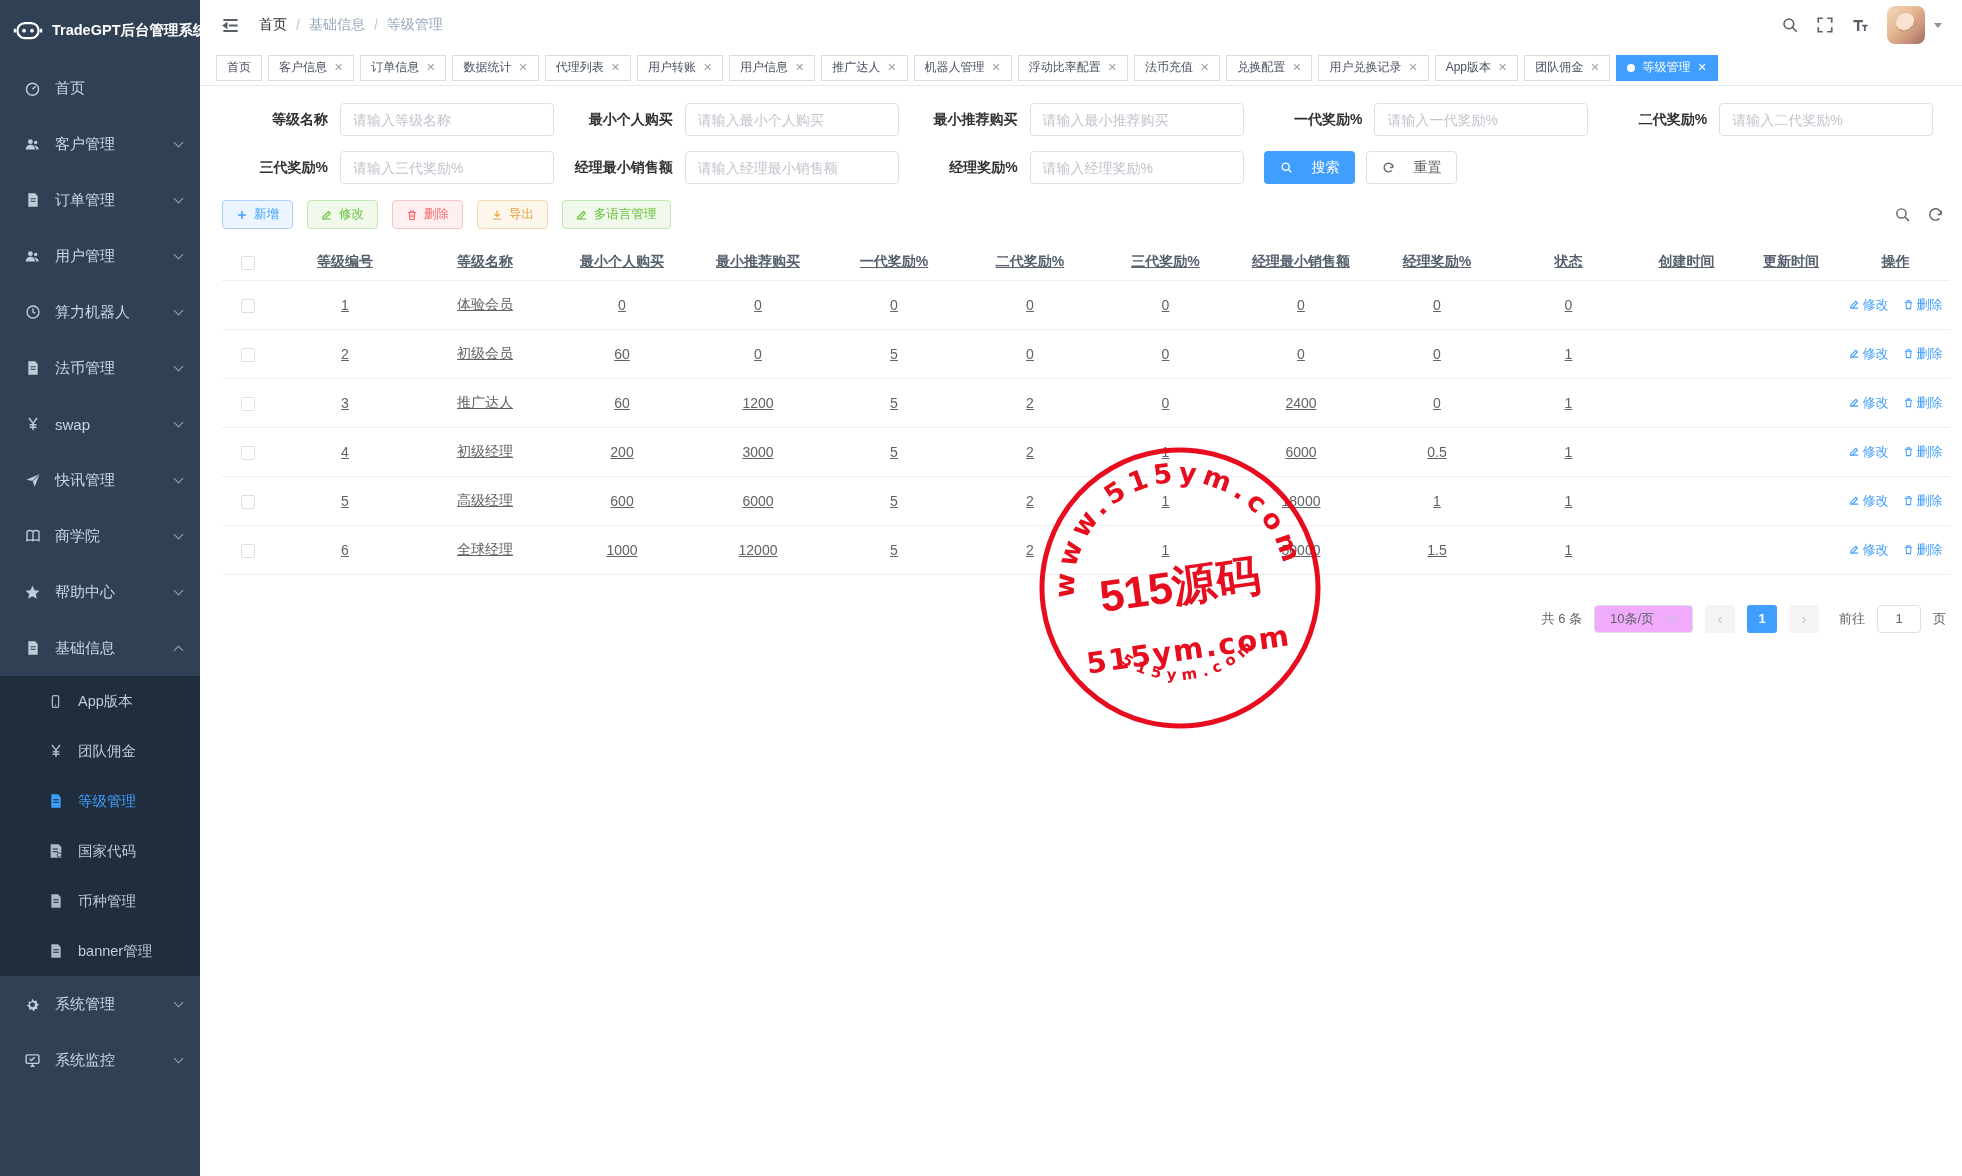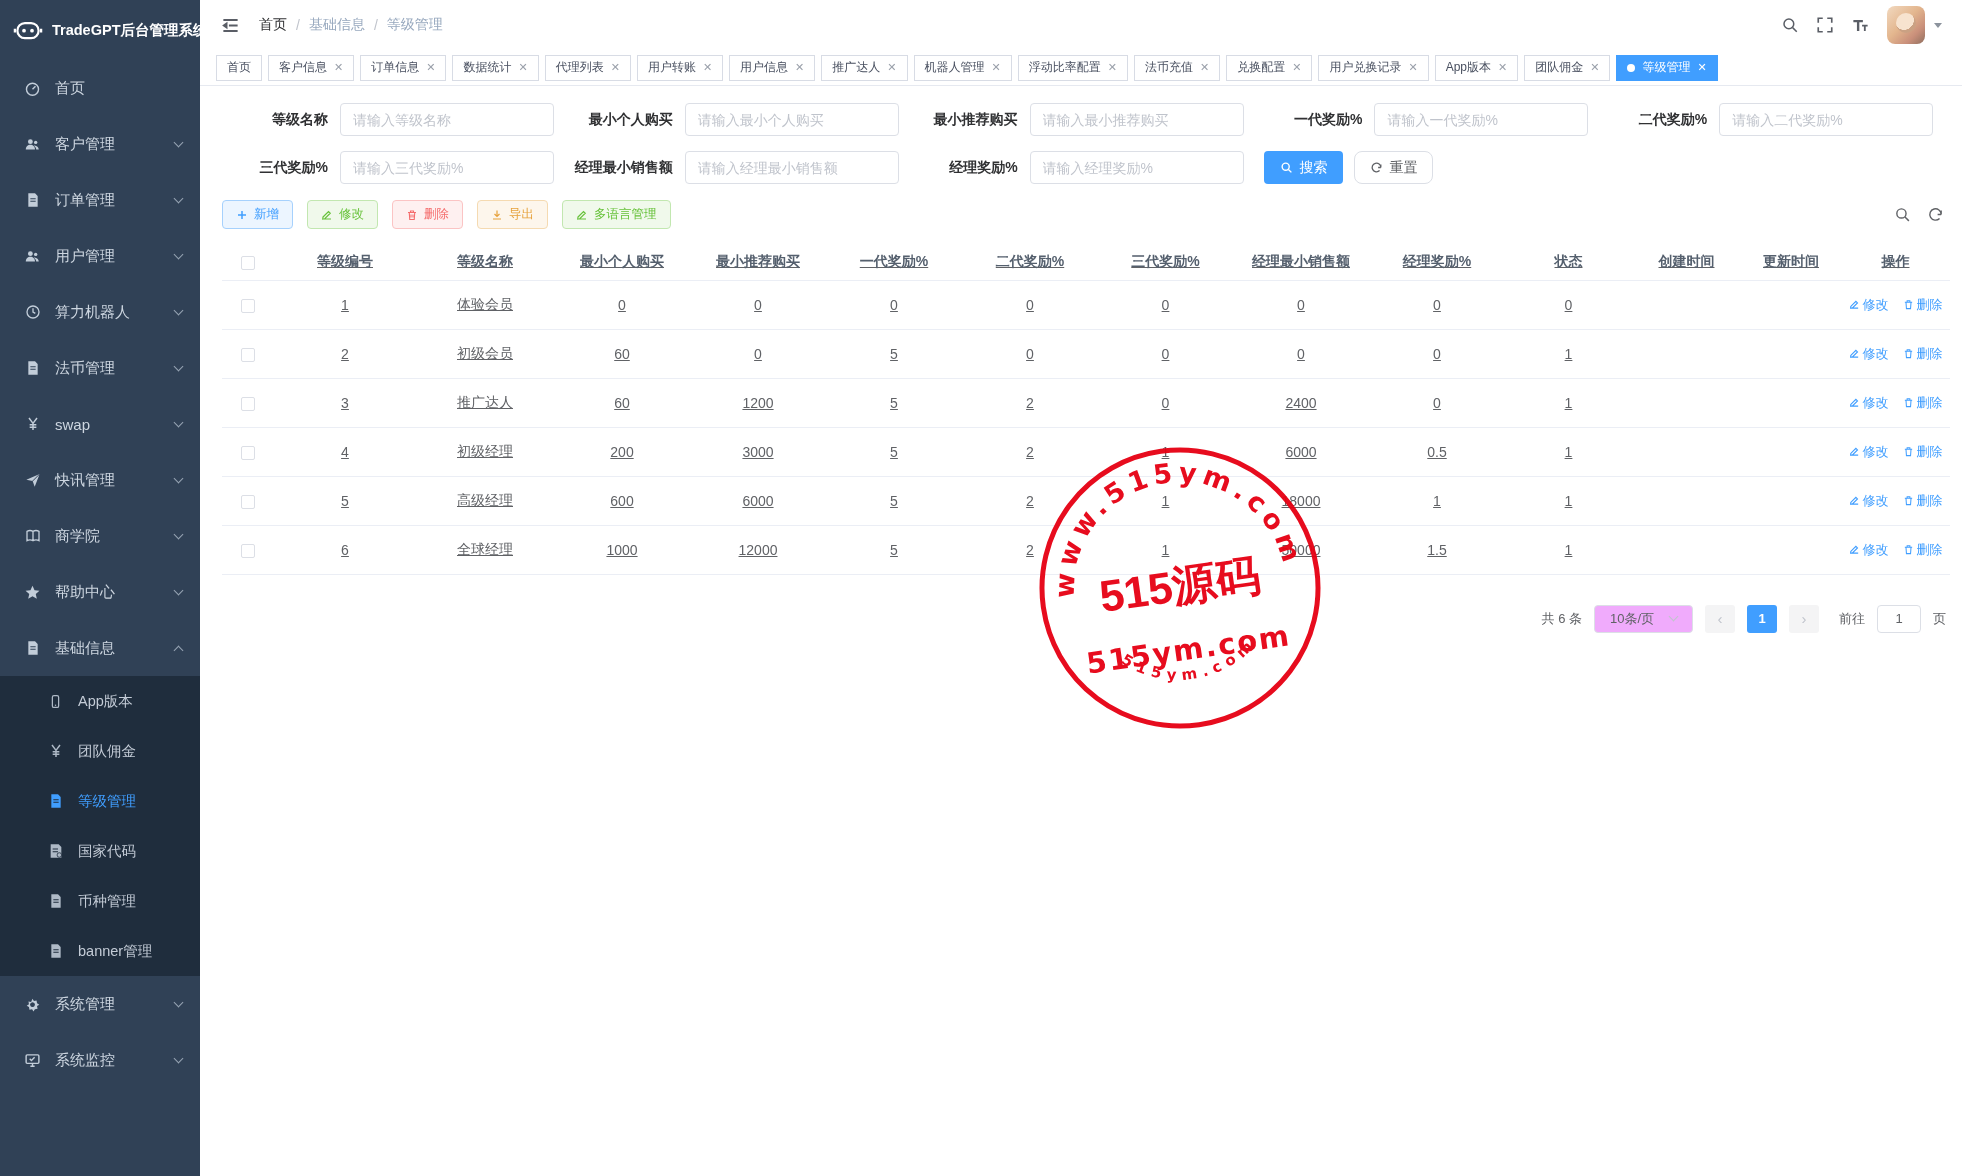--- a/index.html
+++ b/index.html
@@ -57,24 +57,24 @@
   .filter-grid { display:grid; grid-template-columns:repeat(5,1fr); row-gap:15px; }
   .field { display:flex; align-items:center; }
   .field label { width:118px; flex-shrink:0; text-align:right; padding-right:12px;
                  font-size:14px; font-weight:bold; color:#303133; white-space:nowrap; }
   .field input { flex:1; max-width:214px; height:33px; border:1px solid #dcdfe6; border-radius:4px;
                  padding:0 12px; font-size:14px; color:#606266; outline:none;
                  font-family:"Liberation Sans","DejaVu Sans",sans-serif; }
   .field input::placeholder { color:#c0c4cc; }
   .filter-btns { display:flex; align-items:center; gap:11px; padding-left:8px; }
   .btn { height:33px; border-radius:4px; font-size:14px; display:inline-flex; align-items:center;
-         gap:6px; padding:0 15px; cursor:pointer; border:1px solid transparent;
+         gap:18px; padding:0 15px; cursor:pointer; border:1px solid transparent;
          font-family:"Liberation Sans","DejaVu Sans",sans-serif; }
   .btn-search { background:#409eff; color:#fff; }
-  .btn-reset { background:#fff; border-color:#dcdfe6; color:#606266;border-radius:8px; }
+  .btn-reset { background:#fff; border-color:#dcdfe6; color:#606266; }
 
   
   .toolbar { display:flex; align-items:center; gap:14px; padding:16px 18px 0 22px; }
   .tb-btn { height:29px; padding:0 13px; border-radius:4px; font-size:12.5px; display:inline-flex;
             align-items:center; gap:6px; cursor:pointer; border:1px solid; 
             font-family:"Liberation Sans","DejaVu Sans",sans-serif; }
   .tb-blue   { color:#409eff; background:#ecf5ff; border-color:#a6d1fd; }
   .tb-green  { color:#67c23a; background:#f0f9eb; border-color:#c2e7b0; }
   .tb-red    { color:#f56c6c; background:#fef0f0; border-color:#fbc4c4; }
   .tb-orange { color:#e6a23c; background:#fdf6ec; border-color:#f5dab1; }

